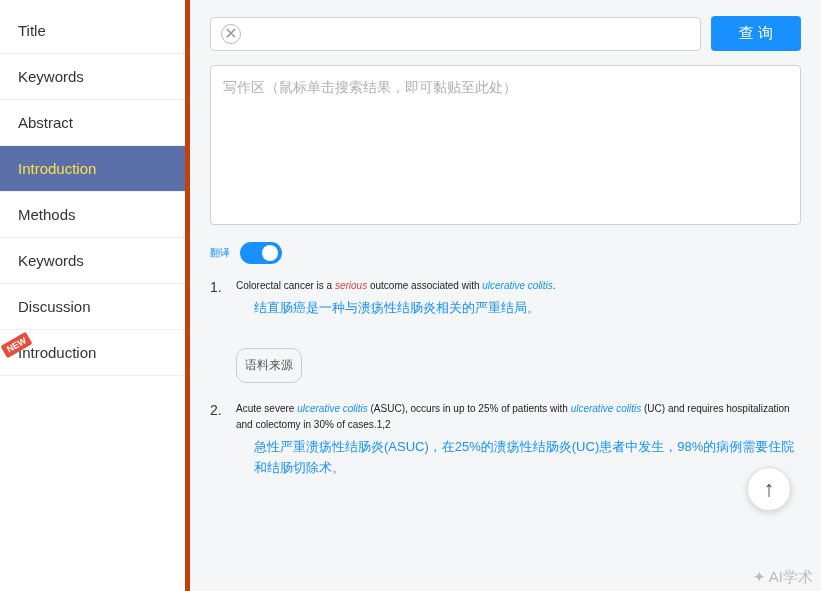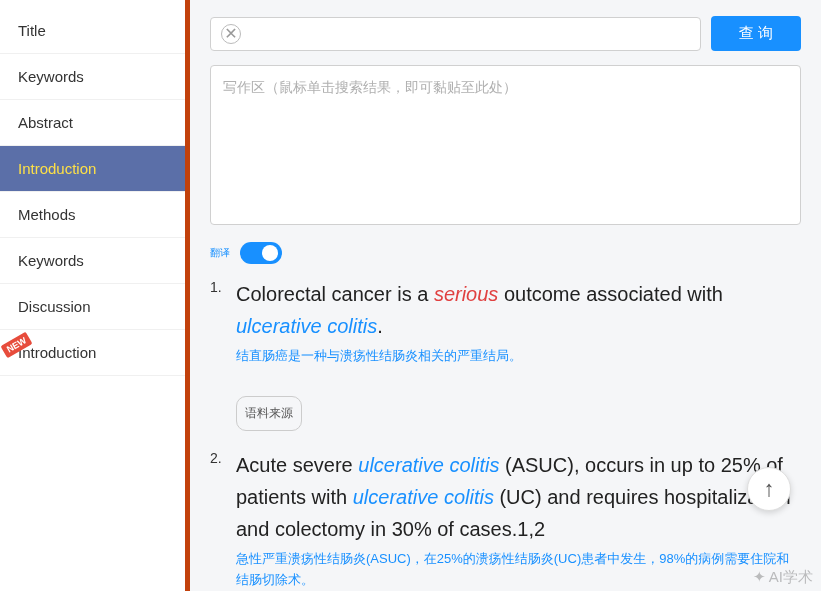--- a/index.html
+++ b/index.html
@@ -174,30 +174,31 @@
     .result-number {
       color: #333;
       font-size: 14px;
       min-width: 18px;
       padding-top: 1px;
     }
     .result-body {
       flex: 1;
     }
     .result-en {
-      font-size: 20px;
+      font-size: 10px;
       color: #222;
       line-height: 1.6;
       margin-bottom: 4px;
     }
     .result-zh {
       font-size: 13px;
       color: #1890ff;
       line-height: 1.6;
       margin-bottom: 6px;
+      margin-left: 18px;
     }
     .italic-red { font-style: italic; color: #e04040; }
     .italic-blue { font-style: italic; color: #1890ff; }
     .source-tag {
       display: inline-block;
       border: 1px solid #ccc;
       border-radius: 10px;
       padding: 8px 8px;
       font-size: 12px;
       color: #555;

